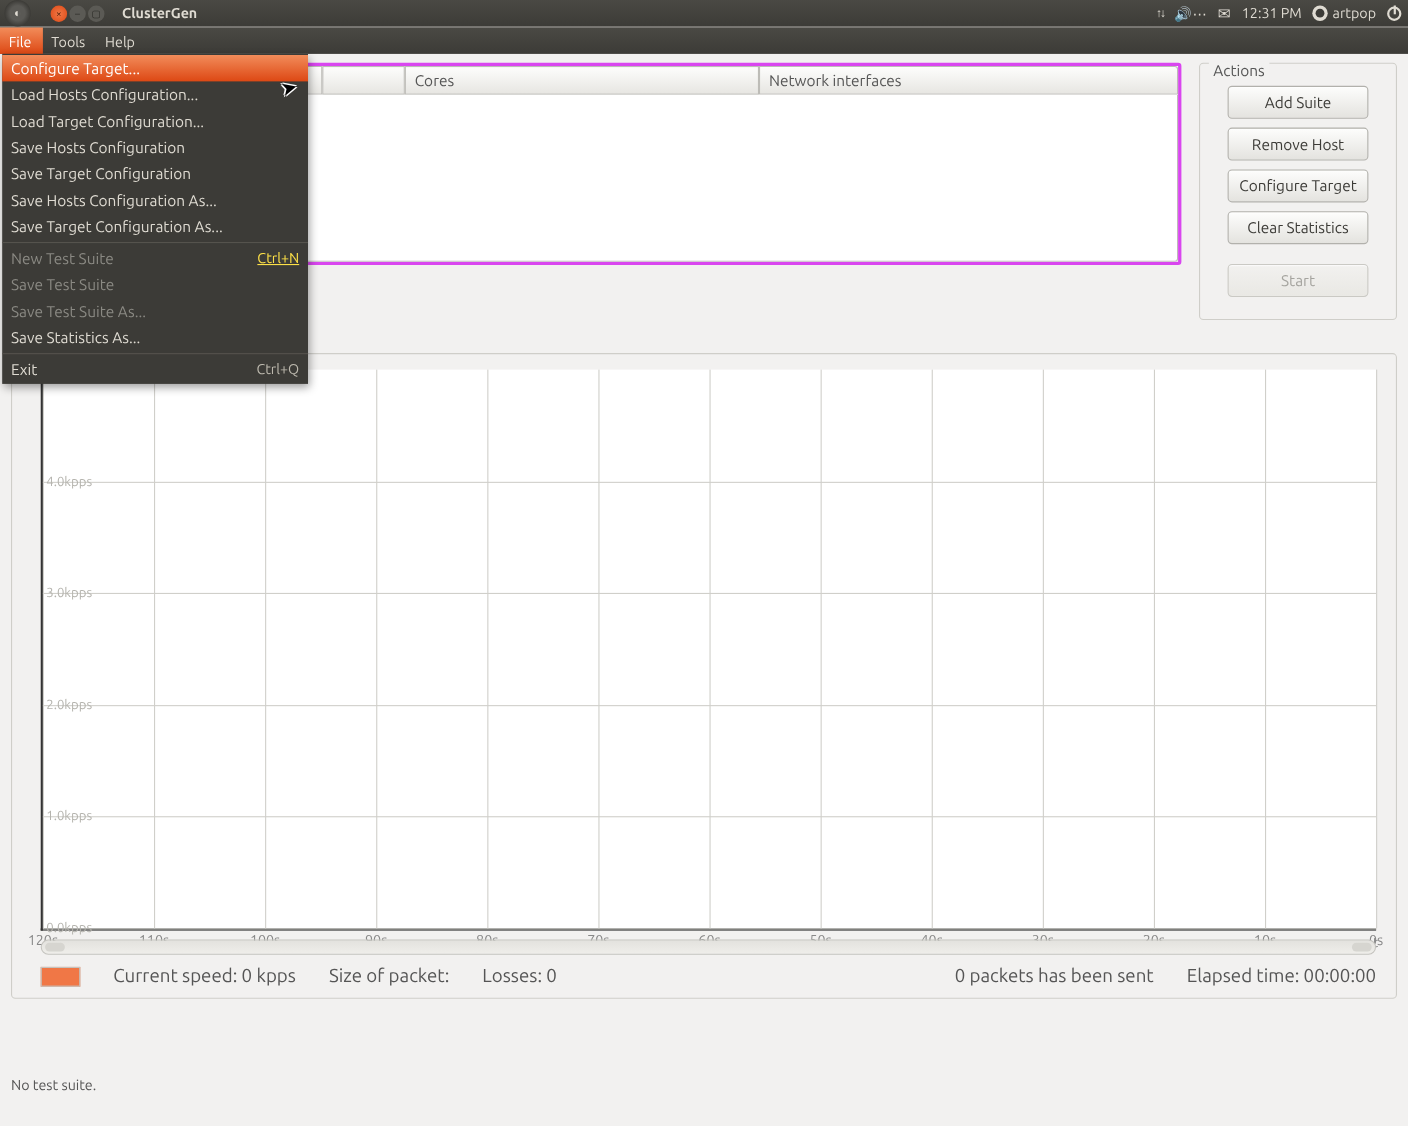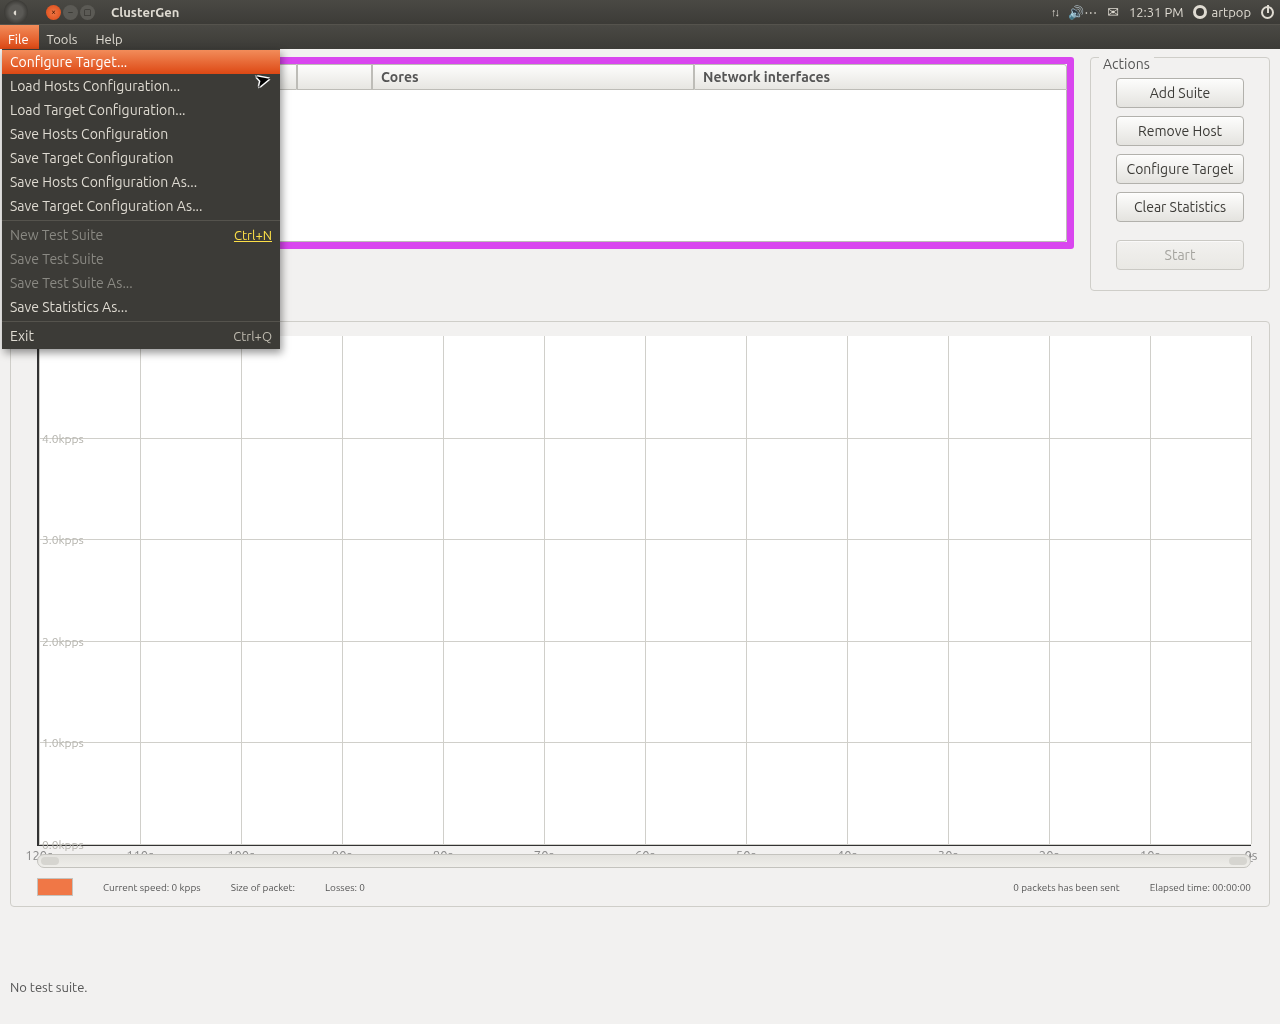--- a/index.html
+++ b/index.html
@@ -114,24 +114,23 @@
     position:relative;
     padding: 8px 10px 4px 10px;
   }
   .upper {
     display:flex;
     gap:16px;
     align-items:flex-start;
   }
   .hosts-panel {
     flex:1;
-    border:7px solid #d946ef;
+    border:3px solid #d946ef;
     border-radius:3px;
     background:#fff;
-    font-weight:bold;
   }
   .table-head {
     display:flex;
     height:26px;
   }
   .th {
     background: linear-gradient(#fdfdfc, #e7e6e2);
     border:1px solid #bdbcb7;
     border-right:1px solid #bdbcb7;
     padding:4px 8px;
@@ -223,21 +222,21 @@
     background:#d6d5d0; border-radius:5px;
   }
   .hscroll::before{left:3px;}
   .hscroll::after{right:3px;}
 
   .stats-row {
     display:flex;
     align-items:center;
     gap:30px;
     padding:10px 8px 4px 16px;
-    font-size:10px;
+    font-size:17px;
     color:#555;
   }
   .swatch {
     width:36px; height:18px; background:#f07746; border:1px solid #c4c3be;
   }
   .stats-row .spacer { flex:1; }
   .elapsed-val { color:#555; }
 
   
   .statusbar {

